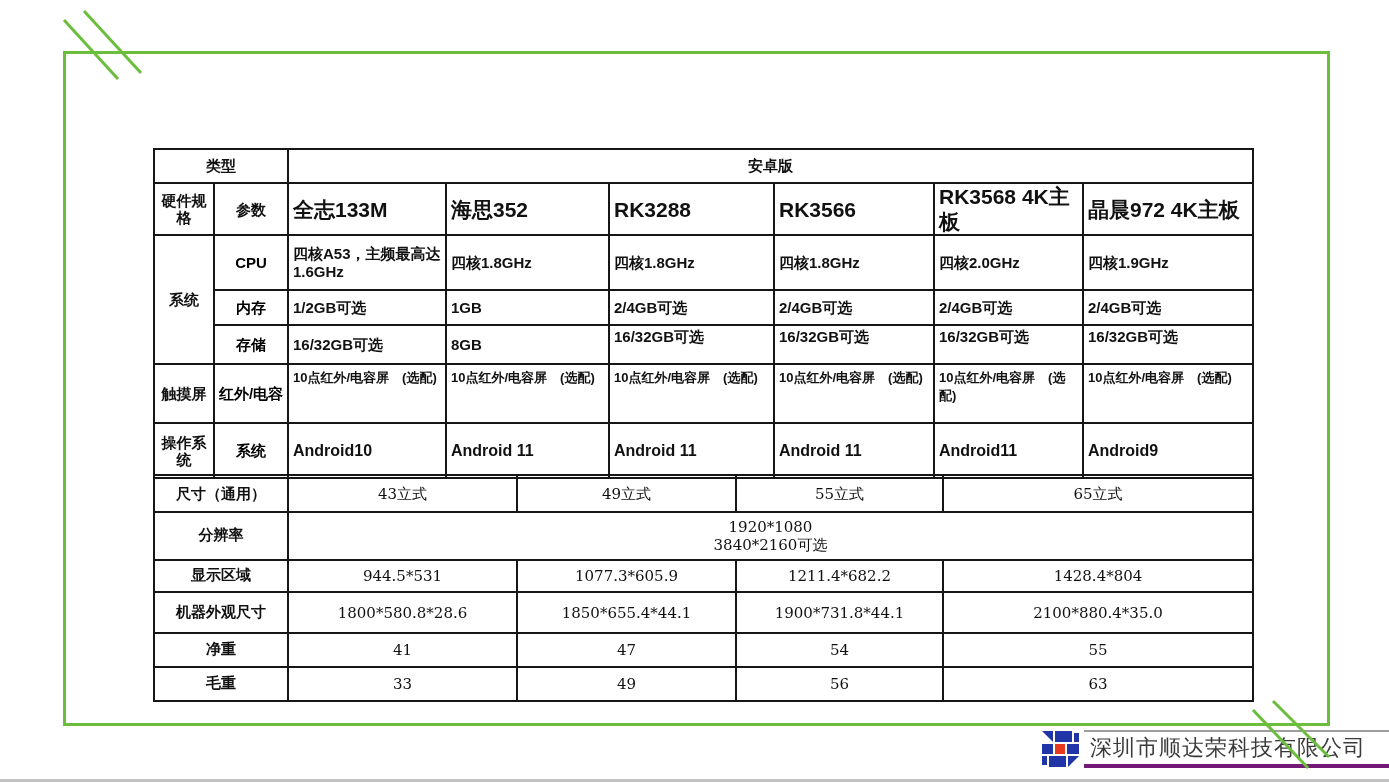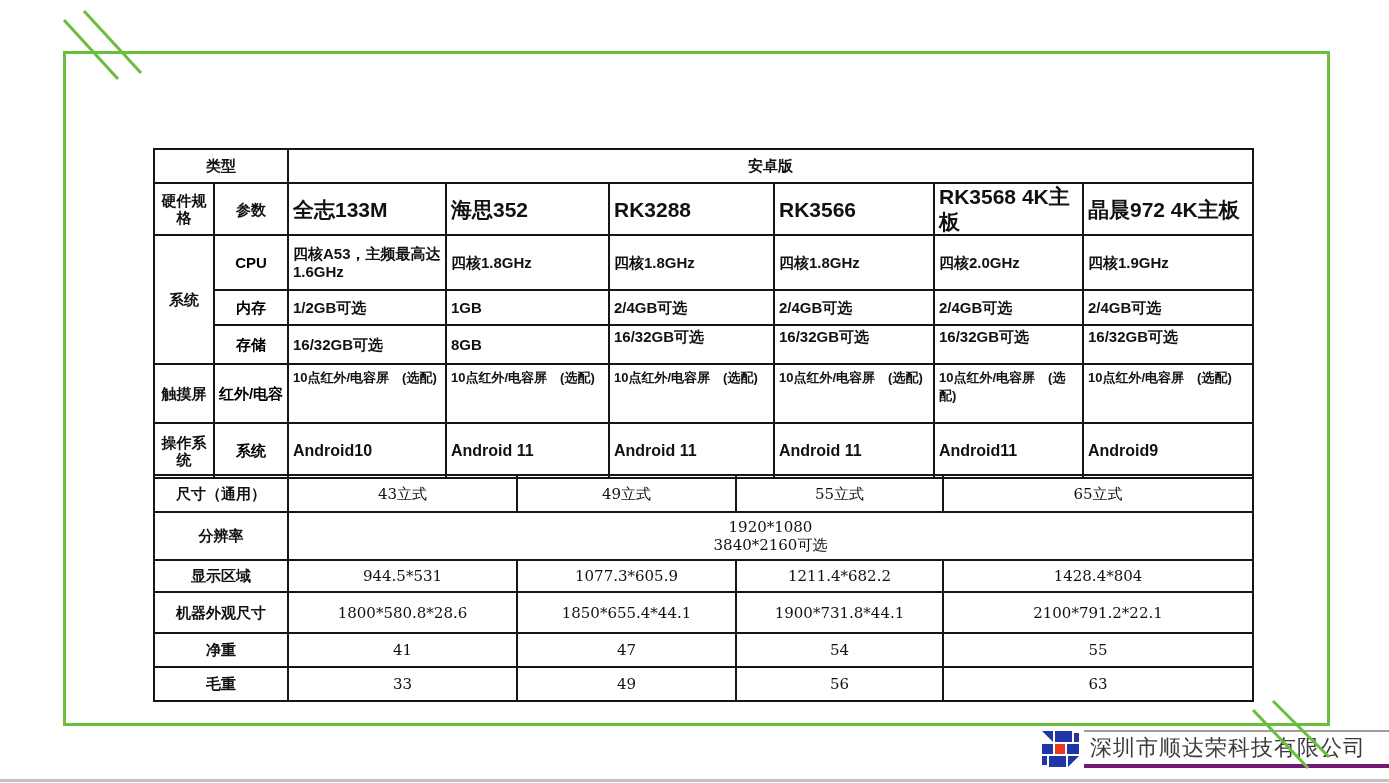--- a/index.html
+++ b/index.html
@@ -18,21 +18,21 @@
   .blue{color:#000000;}
   .data{font-weight:bold;font-size:15px;text-align:left;padding-left:4px;line-height:1.2;}
   .models td.data{font-size:21px;}
   .row-storage td:nth-child(n+4){vertical-align:top;padding-top:2px;}
   .row-touch td.data{font-size:13px;vertical-align:top;padding-top:4px;line-height:1.35;}
   .row-os td.data{font-size:16px;}
   .t1 tr.r1{height:34px}.t1 tr.r2{height:50px}.t1 tr.r3{height:55px}
   .t1 tr.r4{height:35px}.t1 tr.r5{height:39px}.t1 tr.r6{height:59px}.t1 tr.r7{height:55px}
   .t2 tr.r8{height:37px}.t2 tr.r9{height:48px}.t2 tr.r10{height:32px}
   .t2 tr.r11{height:41px}.t2 tr.r12{height:34px}.t2 tr.r13{height:34px}
-  .t2 .lbl{font-family:Liberation Sans, sans-serif;font-size:15px;}
+  .t2 .lbl{font-family:Liberation Serif, serif;font-size:15px;}
   .t2 tr.r8 .lbl{font-family:"Liberation Sans",sans-serif;}
   .t2 .val{font-family:"DejaVu Serif",serif;font-size:15px;font-weight:normal;text-align:center;line-height:1.2;}
   .pre{white-space:pre-line;}
   .footer-logo{position:absolute;left:1040px;top:729px;width:40px;height:40px;z-index:3;}
   .footer-strip{position:absolute;left:1084px;top:730px;width:305px;height:32px;
                 border-top:2px solid #9d9d9d;border-bottom:4px solid #701a75;
                 display:flex;align-items:center;z-index:3;}
   .footer-company{font-size:22px;color:#3a3a3a;letter-spacing:1px;padding-left:6px;white-space:nowrap;}
   .bottom-rule{position:absolute;left:0;top:779px;width:1389px;height:3px;background:#c2c2c2;z-index:4;}
 </style>
@@ -147,21 +147,21 @@
       <td class="val">944.5*531</td>
       <td class="val">1077.3*605.9</td>
       <td class="val">1211.4*682.2</td>
       <td class="val">1428.4*804</td>
     </tr>
     <tr class="r11">
       <td class="lbl">机器外观尺寸</td>
       <td class="val">1800*580.8*28.6</td>
       <td class="val">1850*655.4*44.1</td>
       <td class="val">1900*731.8*44.1</td>
-      <td class="val">2100*791.2*22.1</td>
+      <td class="val">2100*880.4*35.0</td>
     </tr>
     <tr class="r12">
       <td class="lbl">净重</td>
       <td class="val">41</td>
       <td class="val">47</td>
       <td class="val">54</td>
       <td class="val">55</td>
     </tr>
     <tr class="r13">
       <td class="lbl">毛重</td>

